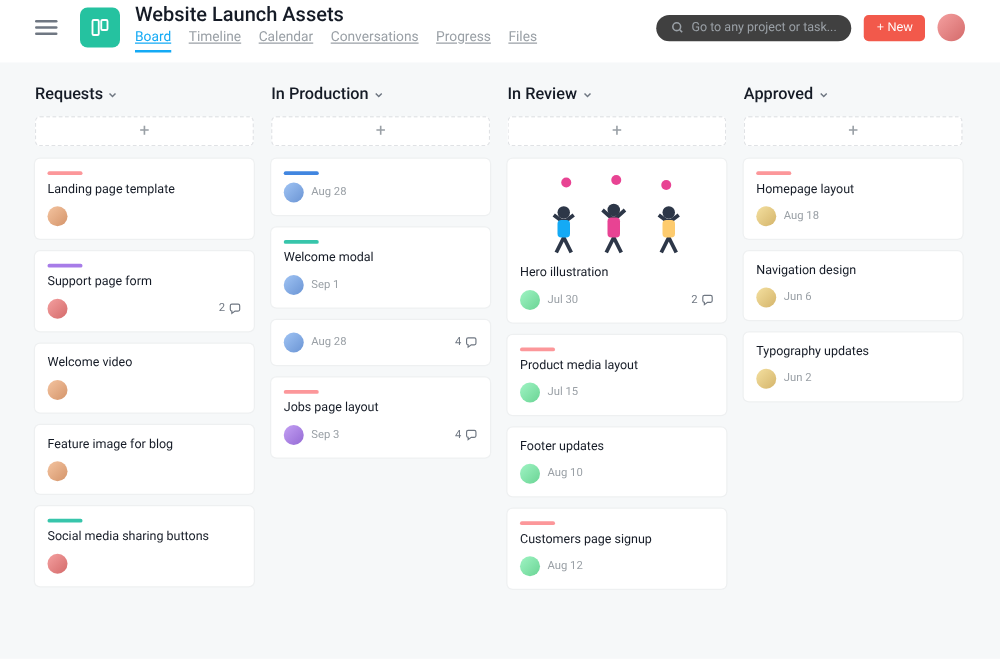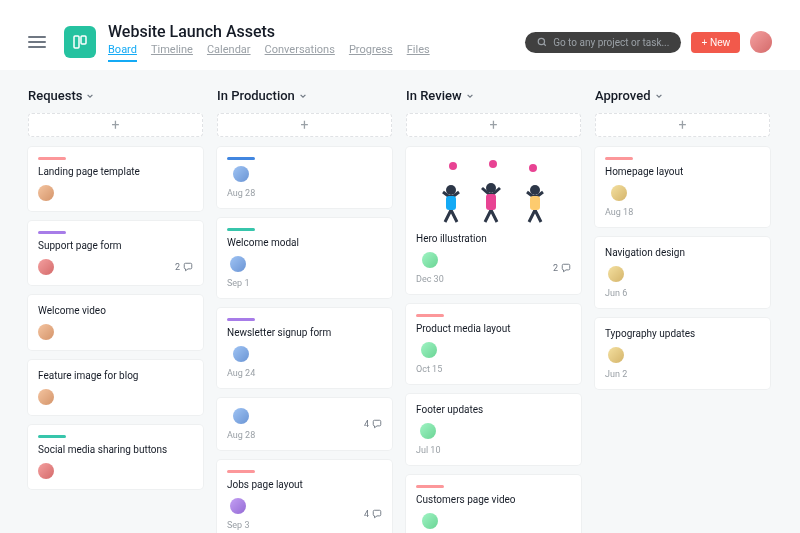--- a/index.html
+++ b/index.html
@@ -1,17 +1,17 @@
 <!DOCTYPE html>
 <html><head>
 <meta charset="utf-8">
 <style>
 * { box-sizing: border-box; margin: 0; padding: 0; }
 body { font-family: -apple-system, BlinkMacSystemFont, "Segoe UI", Roboto, sans-serif; background: #fff; width: 800px; height: 533px; overflow: hidden; }
-.header { display: flex; align-items: center; padding: 22px 28px 0 28px; }
+.header { display: flex; align-items: center; padding: 2px 28px 0 28px; }
 .hamburger { width: 18px; display: flex; flex-direction: column; gap: 3px; margin-right: 18px; cursor: pointer; }
 .hamburger span { height: 2px; background: #6f7782; border-radius: 1px; }
 .logo { width: 32px; height: 32px; background: #25c2a0; border-radius: 6px; display: flex; align-items: center; justify-content: center; margin-right: 12px; }
 .logo svg { width: 16px; height: 16px; }
 .title-area { flex: 1; }
 .proj-title { font-size: 16px; font-weight: 500; color: #151b26; margin-bottom: 2px; }
 .tabs { display: flex; gap: 14px; font-size: 11px; }
 .tab { color: #9aa0a6; cursor: pointer; padding-bottom: 4px; text-decoration: underline; }
 .tab.active { color: #14aaf5; border-bottom: 2px solid #14aaf5; }
 .search { display: flex; align-items: center; background: #404040; border-radius: 14px; padding: 5px 12px; font-size: 10px; color: #9aa0a6; margin-right: 10px; min-width: 150px; }
@@ -21,21 +21,21 @@
 .board { background: #f6f8f9; padding: 18px 28px; display: flex; gap: 14px; height: calc(533px - 56px); overflow-x: auto; margin-top: 8px; }
 .column { width: 175px; flex-shrink: 0; }
 .col-header { font-size: 13px; font-weight: 500; color: #151b26; margin-bottom: 10px; display: flex; align-items: center; cursor: pointer; }
 .col-header svg { width: 8px; height: 8px; margin-left: 4px; }
 .add-card { background: #fff; border: 1px dashed #e0e2e5; border-radius: 4px; height: 24px; display: flex; align-items: center; justify-content: center; cursor: pointer; margin-bottom: 10px; }
 .add-card span { color: #9aa0a6; font-size: 14px; line-height: 1; }
 .card { background: #fff; border-radius: 4px; padding: 10px; margin-bottom: 10px; box-shadow: 0 0 0 1px rgba(0,0,0,0.03); cursor: pointer; }
 .stripe { width: 28px; height: 3px; border-radius: 2px; margin-bottom: 6px; }
 .card-title { font-size: 10px; color: #151b26; margin-bottom: 8px; }
 .card-footer { display: flex; align-items: center; justify-content: space-between; }
-.card-meta { display: flex; align-items: center; gap: 6px; flex-direction: column; }
+.card-meta { display: flex; align-items: center; gap: 6px; }
 .assignee { width: 16px; height: 16px; border-radius: 50%; }
 .date { font-size: 9px; color: #9aa0a6; }
 .comments { display: flex; align-items: center; gap: 3px; font-size: 9px; color: #6f7782; }
 .comments svg { width: 10px; height: 10px; }
 .hero-illustration { height: 70px; display: flex; align-items: center; justify-content: center; margin-bottom: 6px; }
 .ps { position: relative; width: 130px; height: 64px; }
 .ball { position: absolute; width: 8px; height: 8px; border-radius: 50%; background: #e84393; }
 .av1 { background: linear-gradient(135deg,#f4c4a0,#d4946a); }
 .av2 { background: linear-gradient(135deg,#f4a0a0,#d46a6a); }
 .av3 { background: linear-gradient(135deg,#a0c4f4,#6a94d4); }
@@ -164,30 +164,20 @@
         <div class="stripe" style="background:#37c5ab"></div>
         <div class="card-title">Welcome modal</div>
         <div class="card-footer">
           <div class="card-meta">
             <div class="assignee av3"></div>
             <span class="date">Sep 1</span>
           </div>
         </div>
       </div>
       <div class="card">
-        <div class="stripe" style="background:#a77ce8"></div>
-        <div class="card-title">Newsletter signup form</div>
-        <div class="card-footer">
-          <div class="card-meta">
-            <div class="assignee av3"></div>
-            <span class="date">Aug 24</span>
-          </div>
-        </div>
-      </div>
-      <div class="card">
         <div class="card-footer">
           <div class="card-meta">
             <div class="assignee av3"></div>
             <span class="date">Aug 28</span>
           </div>
           <div class="comments">
             <span>4</span>
             <svg viewBox="0 0 16 16" fill="none" stroke="#6f7782" stroke-width="1.5">
               <path d="M2 4a2 2 0 012-2h8a2 2 0 012 2v5a2 2 0 01-2 2H8l-4 3v-3H4a2 2 0 01-2-2V4z"></path>
             </svg>
@@ -241,52 +231,52 @@
               <circle cx="14" cy="8" r="5" fill="#2d3748"></circle>
               <path d="M14 13 L14 28 M14 16 L6 10 M14 16 L22 10 M14 28 L8 40 M14 28 L20 40" stroke="#2d3748" stroke-width="3" fill="none"></path>
               <rect x="9" y="14" width="10" height="14" rx="3" fill="#fdcb6e"></rect>
             </svg>
   </div>
         </div>
         <div class="card-title">Hero illustration</div>
         <div class="card-footer">
           <div class="card-meta">
             <div class="assignee av5"></div>
-            <span class="date">Dec 30</span>
+            <span class="date">Jul 30</span>
           </div>
           <div class="comments">
             <span>2</span>
             <svg viewBox="0 0 16 16" fill="none" stroke="#6f7782" stroke-width="1.5">
               <path d="M2 4a2 2 0 012-2h8a2 2 0 012 2v5a2 2 0 01-2 2H8l-4 3v-3H4a2 2 0 01-2-2V4z"></path>
             </svg>
           </div>
         </div>
       </div>
       <div class="card">
         <div class="stripe" style="background:#fc979a"></div>
         <div class="card-title">Product media layout</div>
         <div class="card-footer">
           <div class="card-meta">
             <div class="assignee av5"></div>
-            <span class="date">Oct 15</span>
+            <span class="date">Jul 15</span>
           </div>
         </div>
       </div>
       <div class="card">
         <div class="card-title">Footer updates</div>
         <div class="card-footer">
           <div class="card-meta">
             <div class="assignee av5"></div>
-            <span class="date">Jul 10</span>
-          </div>
-        </div>
-      </div>
-      <div class="card">
-        <div class="stripe" style="background:#fc979a"></div>
-        <div class="card-title">Customers page video</div>
+            <span class="date">Aug 10</span>
+          </div>
+        </div>
+      </div>
+      <div class="card">
+        <div class="stripe" style="background:#fc979a"></div>
+        <div class="card-title">Customers page signup</div>
         <div class="card-footer">
           <div class="card-meta">
             <div class="assignee av5"></div>
             <span class="date">Aug 12</span>
           </div>
         </div>
       </div>
     </div>
     <div class="column">
       <div class="col-header">

